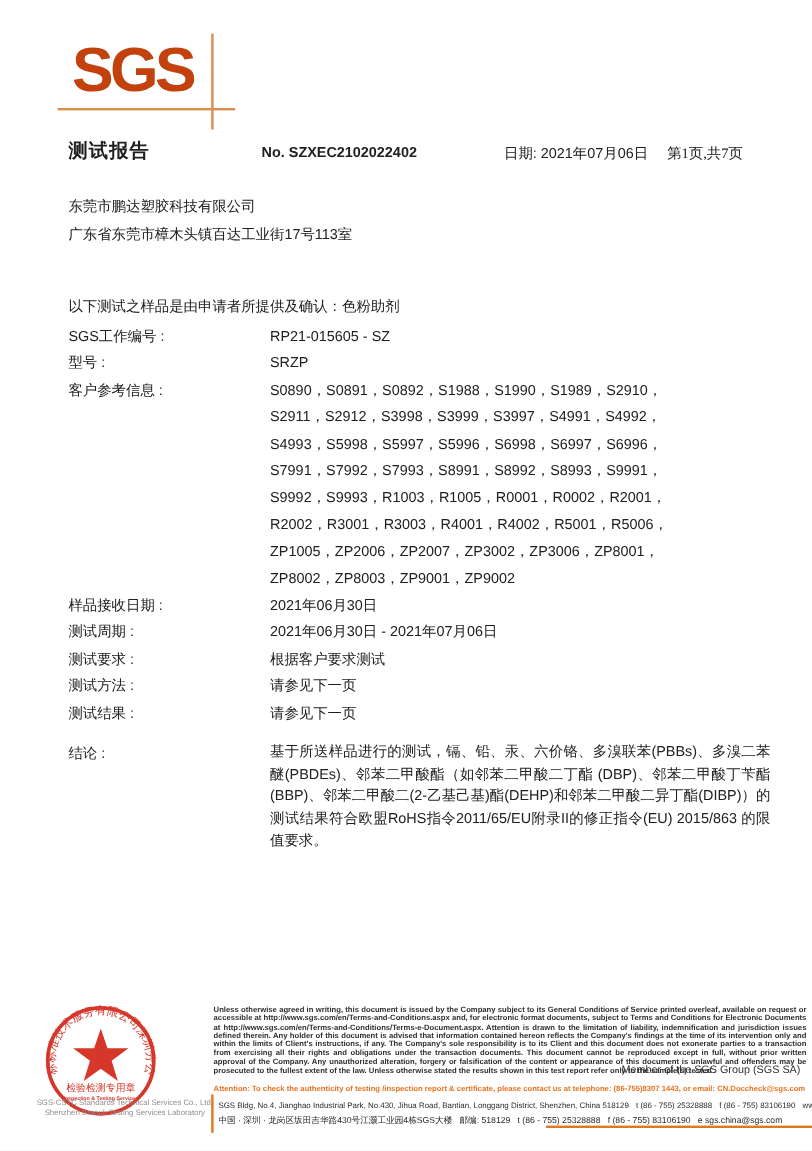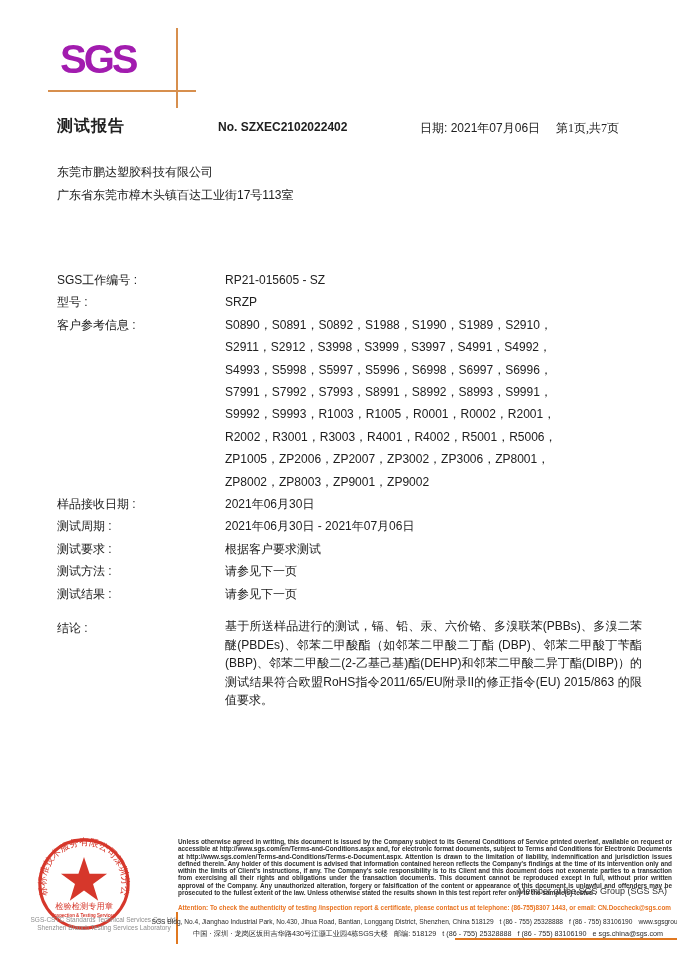--- a/index.html
+++ b/index.html
@@ -5,21 +5,21 @@
   * { margin:0; padding:0; box-sizing:border-box; }
   html,body { background:#e9e9e9; }
   body { font-family:"Liberation Sans","DejaVu Sans",sans-serif; }
   .page {
     position:relative; width:677px; height:959px; margin:0 auto;
     background:#ffffff; overflow:hidden; color:#202020;
   }
   
   .logo-text {
     position:absolute; left:60px; top:30px;
-    font-size:40px; font-weight:bold; color:#a21caf; letter-spacing:-3px;
+    font-size:52px; font-weight:bold; color:#c2410c; letter-spacing:-3px;
     line-height:58px;
   }
   .logo-hline { position:absolute; left:48px; top:90px; width:148px; height:2px; background:#d78f4e; }
   .logo-vline { position:absolute; left:176px; top:28px; width:2px; height:80px; background:#d78f4e; }
   .title-row { position:absolute; left:0; top:118px; width:677px; height:22px; font-size:12px; }
   .title-row .doc-title { position:absolute; left:57px; top:-2px; font-size:16px; font-weight:bold; letter-spacing:1px; }
   .title-row .report-no { position:absolute; left:218px; top:2px;font-weight:bold; }
   .title-row .report-date { position:absolute; left:420px; top:2px; }
   .title-row .page-info { position:absolute; left:556px; top:2px;font-family:Liberation Serif, serif; }
   
@@ -43,21 +43,21 @@
     position:absolute; left:178px; top:838px; width:494px;
     font-size:6.4px; line-height:7.3px; font-weight:bold; color:#303030;
     text-align:justify;
   }
   .attention {
     position:absolute; left:178px; top:904px; width:494px;
     font-size:6.4px; line-height:7.3px; font-weight:bold; color:#e87320;
   }
   .addr-vline { position:absolute; left:176px; top:912px; width:2px; height:32px; background:#e07820; }
   .addresses { position:absolute; left:182px; top:917px; width:492px; font-size:6.6px; color:#2a2a2a; }
-  .addr-row { display:flex; align-items:baseline; gap:6px; height:9px; line-height:9px; white-space:nowrap;justify-content:center; }
+  .addr-row { display:flex; align-items:baseline; gap:6px; height:9px; line-height:9px; white-space:nowrap; }
   .addr-row + .addr-row { margin-top:3px; font-size:7.2px; }
   .footer-hline { position:absolute; left:455px; top:938px; width:222px; height:2px; background:#e07820; }
   .member { position:absolute; right:10px; top:886px; font-size:9px; color:#303030; }
 </style>
 </head>
 <body>
 
 <div class="page">
 
   <div class="logo-text">SGS</div>
@@ -69,20 +69,21 @@
     <span class="report-no">No. SZXEC2102022402</span>
     <span class="report-date">日期: 2021年07月06日</span>
     <span class="page-info">第1页,共7页</span>
   </div>
 
   <div class="applicant">
     <div>东莞市鹏达塑胶科技有限公司</div>
     <div>广东省东莞市樟木头镇百达工业街17号113室</div>
   </div>
 
+  <div class="statement">以下测试之样品是由申请者所提供及确认：色粉助剂</div>
 
   <div class="fields">
 
     <div class="frow">
       <div class="flabel">SGS工作编号 :</div>
       <div class="fvalue">RP21-015605 - SZ</div>
     </div>
 
     <div class="frow">
       <div class="flabel">型号 :</div>

